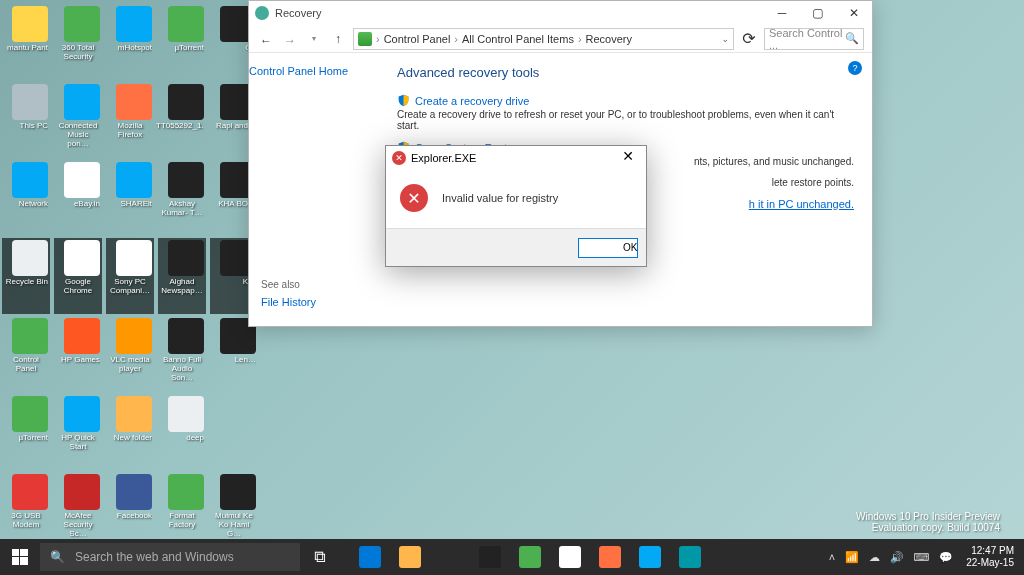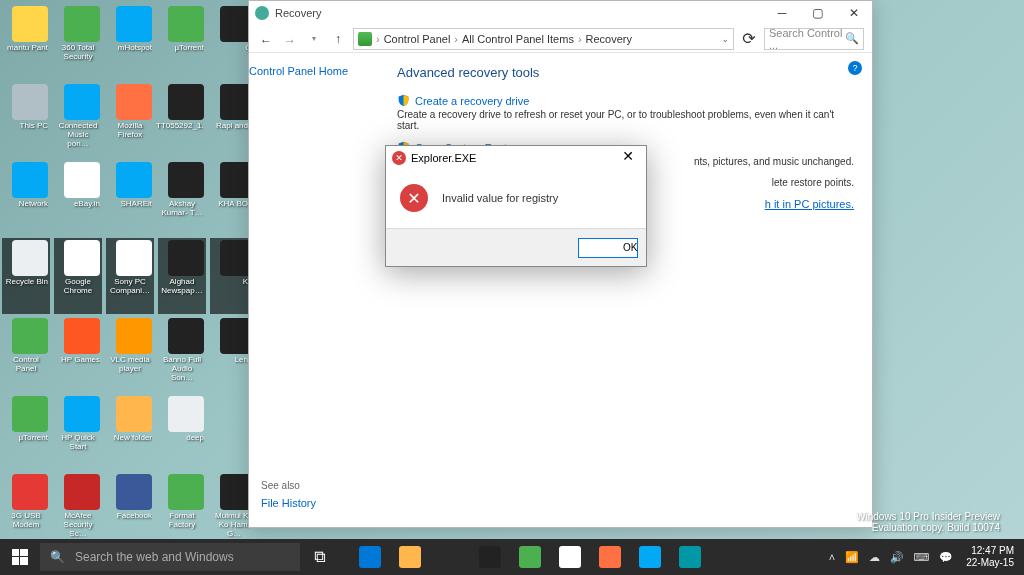--- a/index.html
+++ b/index.html
@@ -7,21 +7,21 @@
 body { background: linear-gradient(135deg, #7fa8a8 0%, #9bc4c4 40%, #b5d5d5 100%); position: relative; }
 
 
 .desktop { position: absolute; left: 0; top: 0; width: 250px; height: 535px; padding: 4px 2px; display: grid; grid-template-columns: repeat(5, 48px); grid-auto-rows: 76px; gap: 2px 4px; }
 .dicon { display: flex; flex-direction: column; align-items: flex-end; text-align: center; cursor: pointer; padding: 2px; }
 .dicon .iimg { width: 36px; height: 36px; border-radius: 4px; display: flex; align-items: center; justify-content: center; font-size: 18px; }
 .dicon .ilbl { color: #fff; font-size: 8px; line-height: 1.1; text-shadow: 1px 1px 2px rgba(0,0,0,.8); margin-top: 2px; max-width: 48px; overflow: hidden; }
 .dicon.sel { background: rgba(0,0,0,.6); }
 
 
-.win { position: absolute; left: 248px; top: 0; width: 625px; height: 528px; background: #fff; border: 1px solid #b5b5b5; box-shadow: 0 4px 20px rgba(0,0,0,.2); }
+.win { position: absolute; left: 248px; top: 0; width: 625px; height: 327px; background: #fff; border: 1px solid #b5b5b5; box-shadow: 0 4px 20px rgba(0,0,0,.2); }
 .titlebar { height: 24px; background: #fff; display: flex; align-items: center; padding-left: 6px; }
 .titlebar .ticon { width: 14px; height: 14px; background: #4a9; border-radius: 50%; margin-right: 6px; }
 .titlebar .ttitle { font-size: 11px; color: #444; flex: 1; }
 .winbtns { display: flex; }
 .winbtn { width: 36px; height: 24px; display: flex; align-items: center; justify-content: center; font-size: 12px; color: #333; cursor: pointer; }
 
 .navbar { height: 28px; display: flex; align-items: center; padding: 0 8px; gap: 6px; border-bottom: 1px solid #e5e5e5; }
 .navarr { width: 18px; height: 18px; display: flex; align-items: center; justify-content: center; color: #888; font-size: 12px; }
 .navarr.active { color: #333; cursor: pointer; }
 .bcwrap { flex: 1; border: 1px solid #ccc; height: 22px; display: flex; align-items: center; padding: 0 4px; font-size: 11px; gap: 2px; }
@@ -278,21 +278,21 @@
               <path fill="#ffb900" d="M8 1v14c3-1 6-4 6-8V3z"></path>
             </svg>
           <a>Open System Restore</a>
         </div>
         <p style="text-align:right;">nts, pictures, and music unchanged.</p>
       </div>
       <div class="tool">
         <p style="text-align:right;">lete restore points.</p>
       </div>
       <div class="tool">
-        <p style="text-align:right;"><a style="text-decoration:underline;">h it in PC pictures.</a></p>
+        <p style="text-align:right;"><a style="text-decoration:underline;">h it in PC unchanged.</a></p>
       </div>
     </div>
   </div>
 </div>
 
 <div class="dialog">
   <div class="dtitle">
     <div class="dticon">✕</div>
     <div class="dttext">Explorer.EXE</div>
     <div class="dclose">✕</div>

